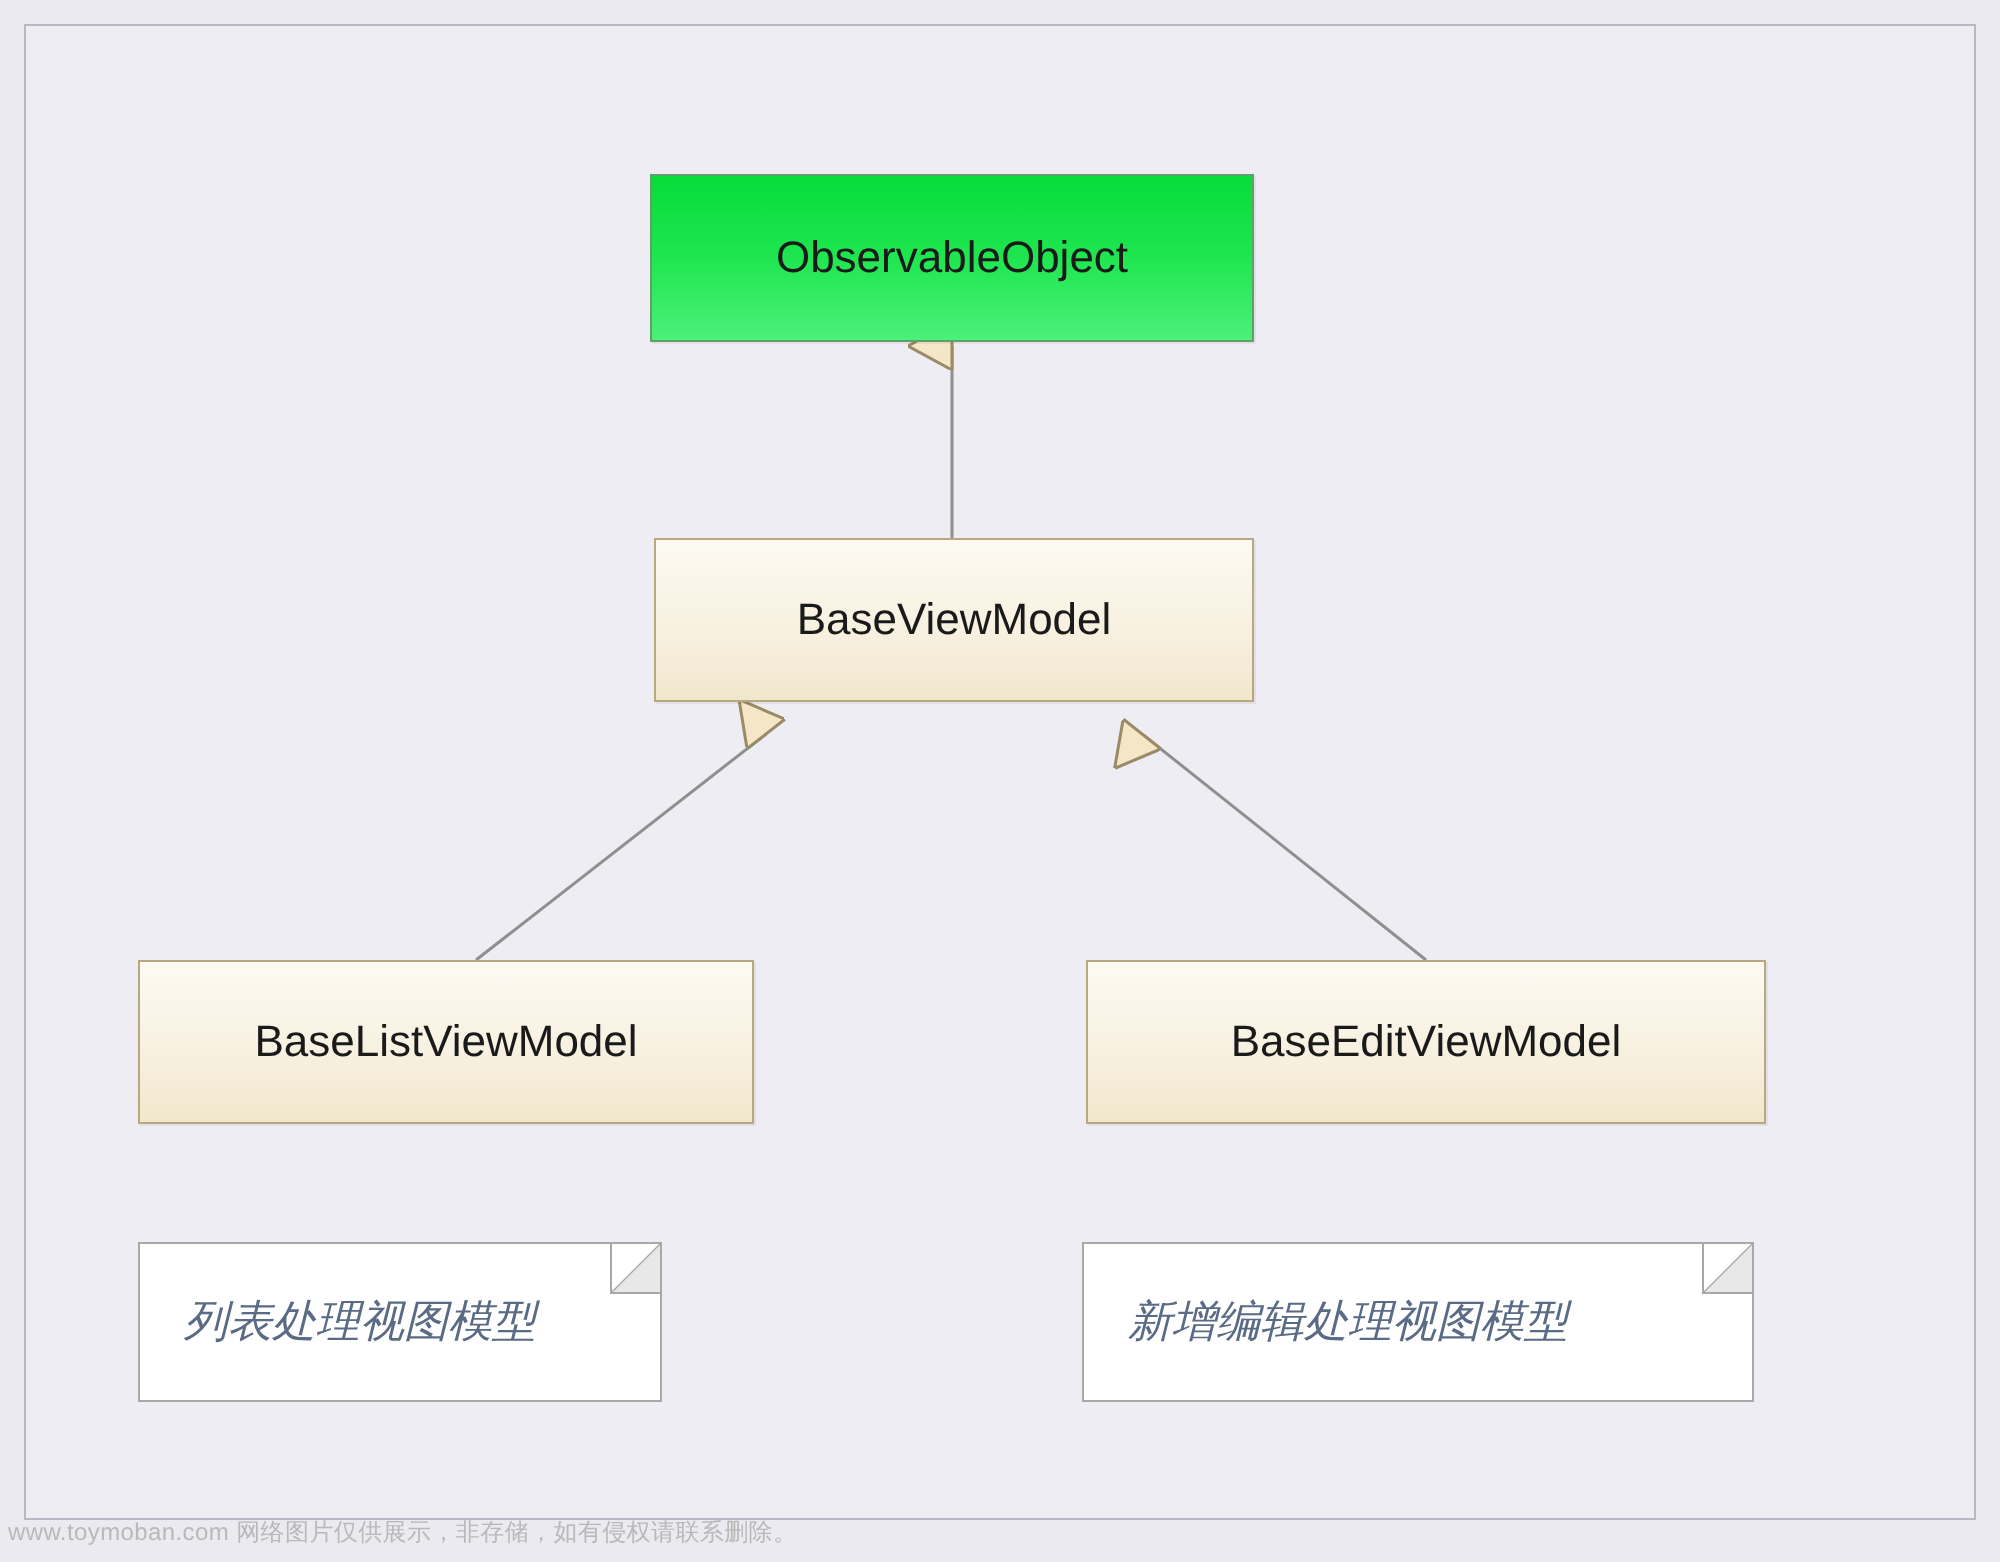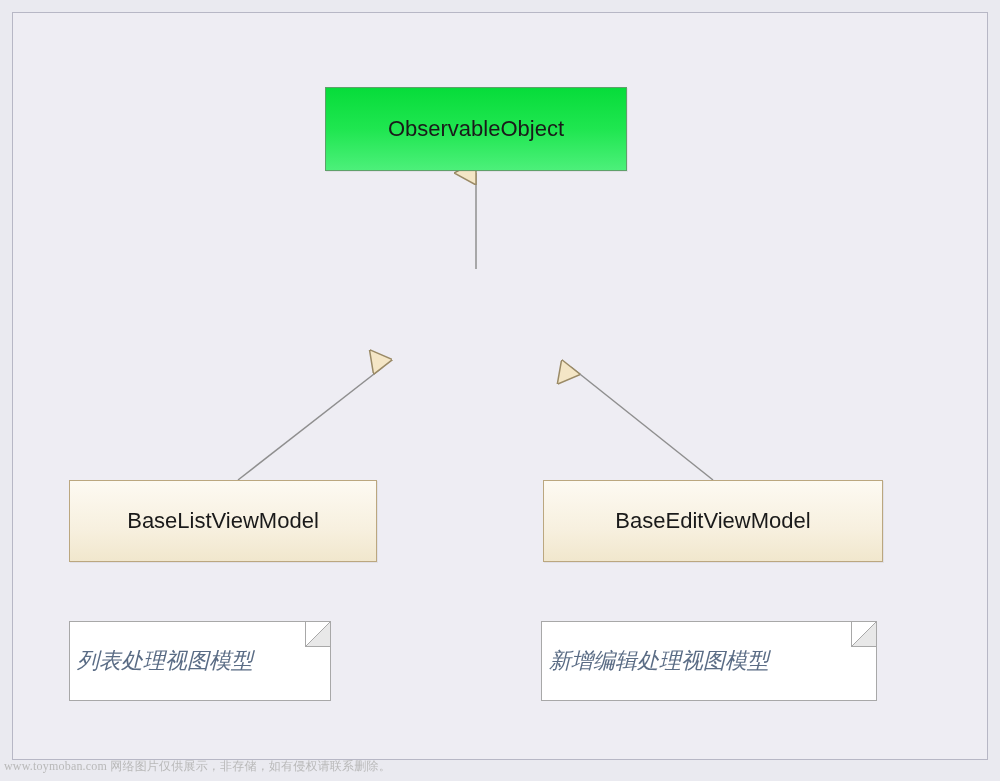--- a/index.html
+++ b/index.html
@@ -41,21 +41,21 @@
   }
   .note {
     position: absolute;
     background: #ffffff;
     border: 1px solid #a8a8a8;
     font-style: italic;
     color: #5a6c85;
     font-size: 22px;
     display: flex;
     align-items: center;
-    padding-left: 7px;
+    padding-left: 22px;
   }
   .note::after {
     content: "";
     position: absolute;
     top: 0;
     right: 0;
     width: 24px;
     height: 24px;
     background: linear-gradient(135deg, #ffffff 0%, #ffffff 48%, #a8a8a8 50%, #e8e8e8 52%, #e8e8e8 100%);
     border-left: 1px solid #a8a8a8;
@@ -68,21 +68,21 @@
     height: 748px;
     pointer-events: none;
   }
   .watermark {
     position: absolute;
     left: 4px;
     bottom: 6px;
     font-size: 12px;
     color: #b9b9b9;
     letter-spacing: 0.2px;
-    font-family: Liberation Serif, serif;
+    font-family: Liberation Sans, sans-serif;
     margin-top: 46px;
   }
 </style>
 </head>
 <body>
 
 <div class="canvas">
 
   <svg class="connectors">
     <defs>
@@ -95,20 +95,23 @@
 
     <line x1="225" y1="467" x2="370" y2="354" stroke="#8f8f8f" stroke-width="1.5" marker-end="url(#triangle)"></line>
 
     <line x1="700" y1="467" x2="558" y2="354" stroke="#8f8f8f" stroke-width="1.5" marker-end="url(#triangle)"></line>
   </svg>
 
   <div class="node node-green" style="left:312px; top:74px; width:302px; height:84px;">
     <span>ObservableObject</span>
   </div>
 
+  <div class="node node-beige" style="left:314px; top:256px; width:300px; height:82px;">
+    <span>BaseViewModel</span>
+  </div>
 
   <div class="node node-beige" style="left:56px; top:467px; width:308px; height:82px;">
     <span>BaseListViewModel</span>
   </div>
 
   <div class="node node-beige" style="left:530px; top:467px; width:340px; height:82px;">
     <span>BaseEditViewModel</span>
   </div>
 
   <div class="note" style="left:56px; top:608px; width:262px; height:80px;">

